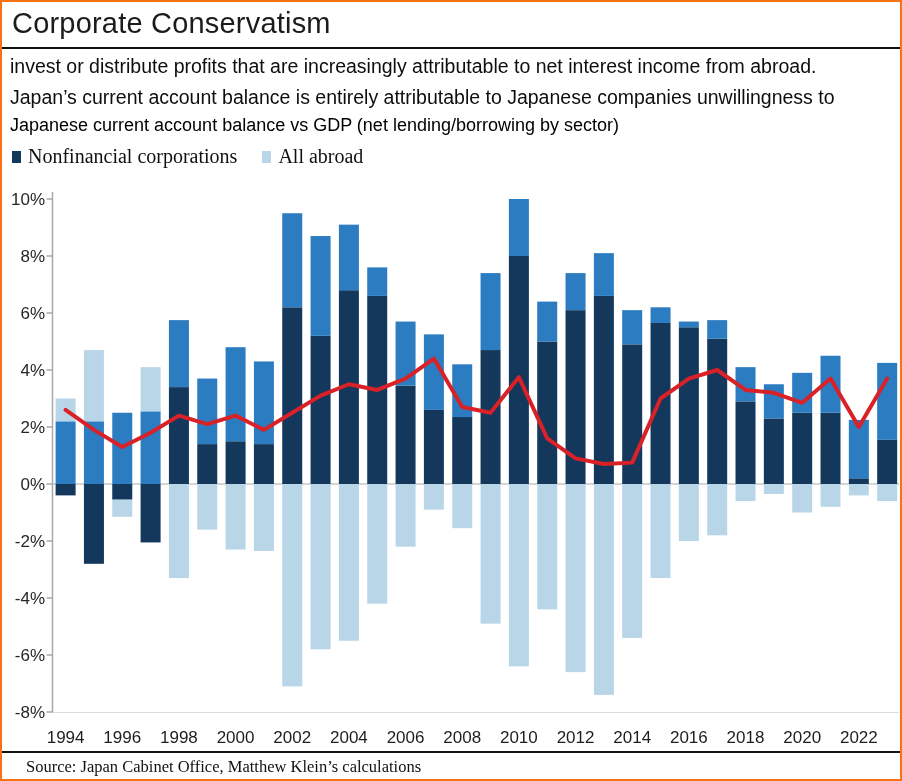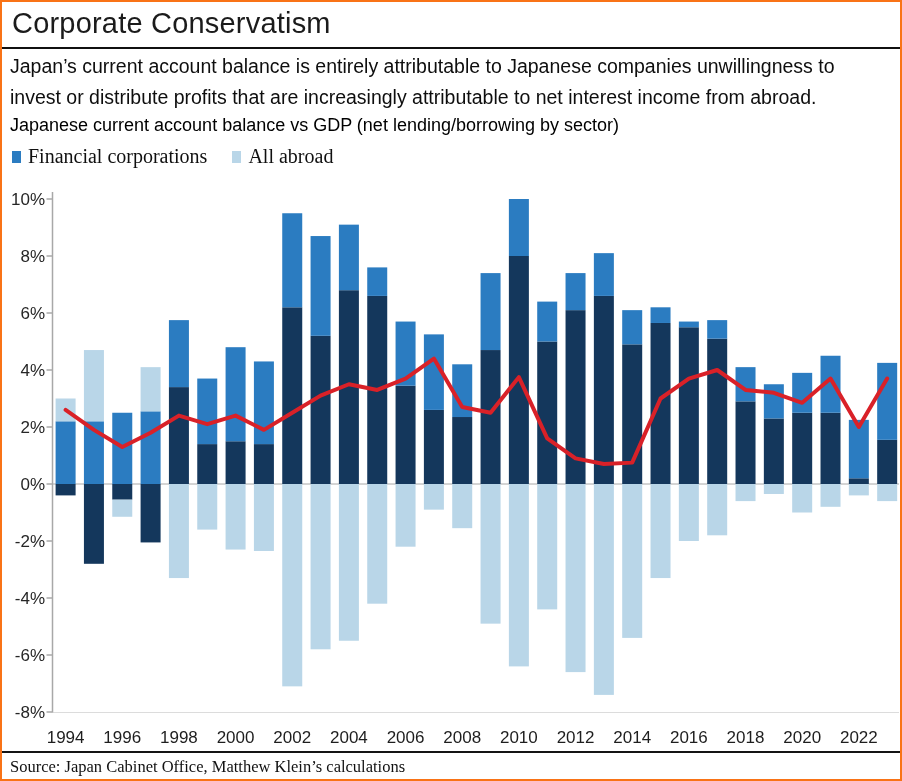--- a/index.html
+++ b/index.html
@@ -18,39 +18,39 @@
   .legend{
     position:absolute;top:143px;left:10px;display:flex;align-items:center;gap:25px;
     font-family:"Liberation Serif",serif;font-size:20px;color:#101010;white-space:nowrap;
   }
   .legend-item{display:flex;align-items:center;}
   .swatch{width:9px;height:12px;margin-right:7px;display:inline-block;}
   .swatch.dash{width:16px;height:4px;margin-right:3px;}
   .chart-svg{position:absolute;top:175px;left:0;}
   .source{
     position:absolute;top:749px;left:0;right:0;border-top:2px solid #141414;
-    padding:4px 0 0 8px;font-family:"Liberation Serif",serif;font-size:16.5px;color:#111;
+    padding:4px 0 0 24px;font-family:"Liberation Serif",serif;font-size:16.5px;color:#111;
   }
 </style>
 </head>
 <body>
 
 <div class="page">
   <div class="title">Corporate Conservatism</div>
   <div class="title-rule"></div>
   <div class="subtitle">
+    <div>invest or distribute profits that are increasingly attributable to net interest income from abroad.</div>
     <div>Japan’s current account balance is entirely attributable to Japanese companies unwillingness to</div>
-    <div>invest or distribute profits that are increasingly attributable to net interest income from abroad.</div>
   </div>
   <div class="chart-title">Japanese current account balance vs GDP (net lending/borrowing by sector)</div>
 
   <div class="legend">
     <div class="legend-item">
-      <span class="swatch" style="background: rgb(43, 124, 193);"></span>
-      <span>Financial corporations</span>
+      <span class="swatch" style="background: rgb(20, 55, 92);"></span>
+      <span>Nonfinancial corporations</span>
     </div>
     <div class="legend-item">
       <span class="swatch" style="background: rgb(185, 214, 232);"></span>
       <span>All abroad</span>
     </div>
   </div>
 
   <svg id="chart-svg" class="chart-svg" width="902" height="574" viewBox="0 175 902 574">
       <line x1="50.5" x2="897" y1="482" y2="482" stroke="#c6c6c6" stroke-width="1.5"></line>
       <line x1="50.5" x2="897" y1="710.5" y2="710.5" stroke="#dcdcdc" stroke-width="1"></line>

